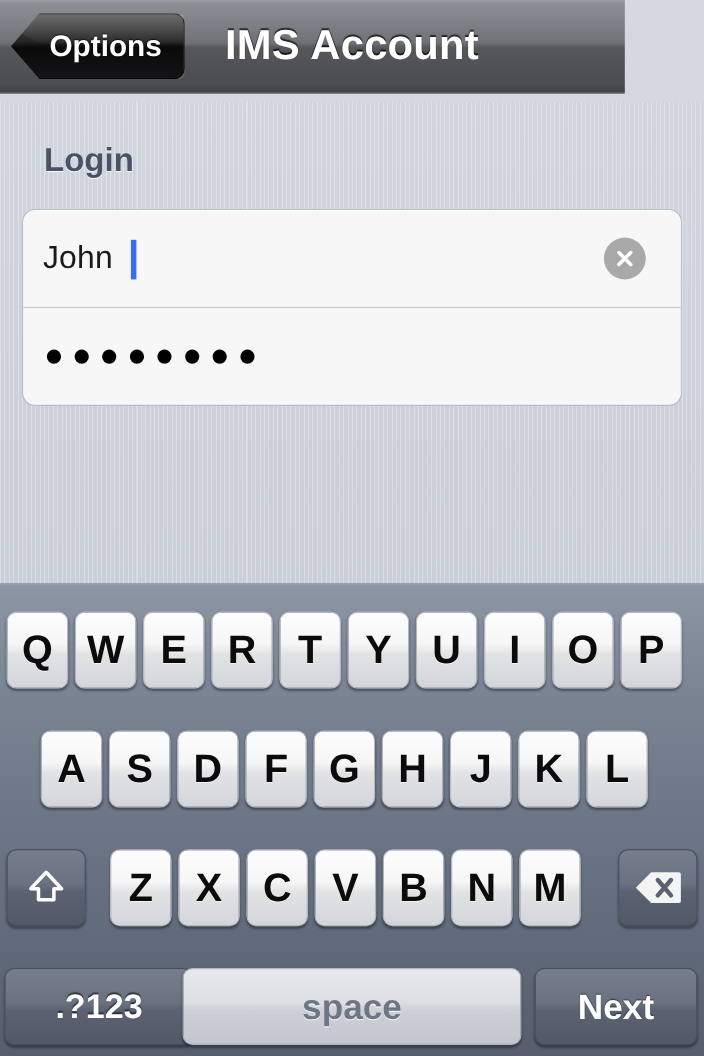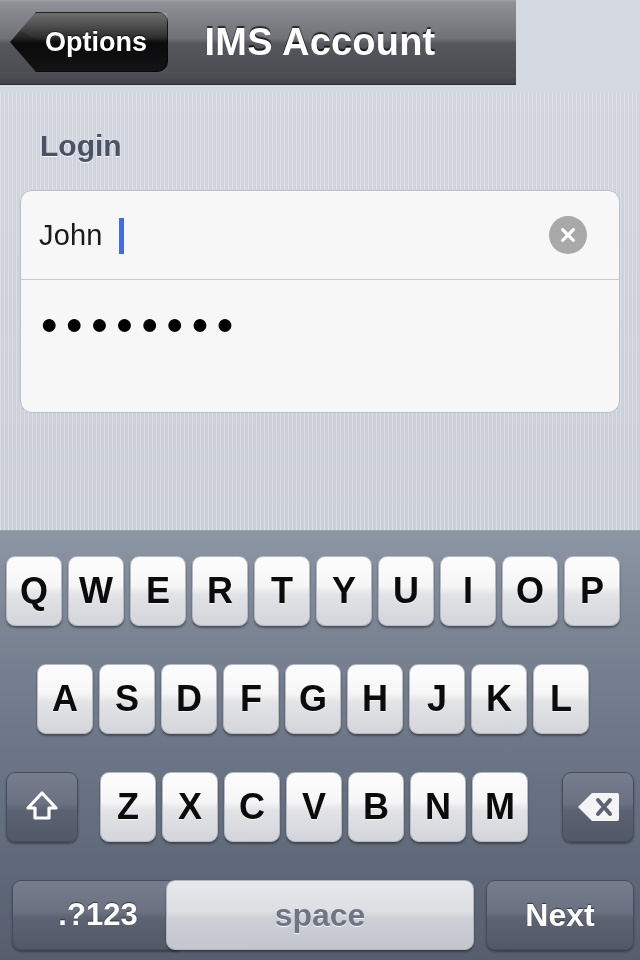--- a/index.html
+++ b/index.html
@@ -7,21 +7,21 @@
   body {
     font-family:"Liberation Sans", sans-serif;
     background:#d4d8e0;
     overflow:hidden;
     -webkit-font-smoothing:antialiased;
   }
   #screen { position:relative; width:640px; height:960px; overflow:hidden; }
 
   
   #navbar {
-    position:absolute; top:0; left:0; width:516px; height:85px;
+    position:absolute; top:0; left:0; width:568px; height:85px;
     background:linear-gradient(to bottom,#8e9096 0%,#7d7f86 3%,#6e7076 46%,#55575d 52%,#4a4c52 92%,#3e4046 100%);
     border-bottom:1px solid #2a2c30;
     padding-left:29px;
   }
   #navbar:after{
     content:""; position:absolute; left:0; top:0; width:100%; height:42px;
     background:linear-gradient(to bottom,rgba(255,255,255,.14),rgba(255,255,255,0));
     pointer-events:none;
   }
   #nav-title {
@@ -61,21 +61,21 @@
       linear-gradient(to bottom,#d6dae2 0%,#d2d6de 60%,#ced3dc 100%);
     border-bottom:1px solid #1f2126;
     margin-top:8px;
   }
   #section-header {
     position:absolute; left:40px; top:36px;
     font-size:30px; font-weight:bold; color:#4a5266;
     text-shadow:0 1px 0 rgba(255,255,255,.85);
   }
   #field-group {
-    position:absolute; left:20px; top:97px; width:600px; height:223px;
+    position:absolute; left:20px; top:97px; width:600px; height:179px;
     background:#f7f7f8;
     border:1px solid #b9bec8;
     border-radius:12px;
     box-shadow:0 1px 0 rgba(255,255,255,.6) inset;
     overflow:hidden;
     text-decoration:underline;
   }
   .field-row { position:relative; width:100%; height:88px; display:flex; align-items:center; }
   .field-row + .field-row { border-top:1px solid #c9cbcf; }
   .field-text {
@@ -213,21 +213,21 @@
         <div class="key letter" style="left: 472px; width: 56px;">M</div>
         <div class="key dark" style="left: 562px; width: 72px;">
           <svg width="44" height="34" viewBox="0 0 44 34" aria-hidden="true">
             <path d="M16 3 H41 a2 2 0 0 1 2 2 V29 a2 2 0 0 1 -2 2 H16 L2 17 Z" fill="#f4f4f5"></path>
             <path d="M22 10 L34 24 M34 10 L22 24" stroke="#5b6372" stroke-width="4" stroke-linecap="round"></path>
           </svg>
         </div>
       </div>
     <div class="krow" id="row4">
 
-      <div class="key dark sym" style="left:12px;width:172px;">.?123</div>
+      <div class="key dark sym" style="left:4px;width:172px;">.?123</div>
 
       <div class="key dark next" style="left:486px;width:148px;">Next</div>
 
       <div class="key space" style="left:166px;width:308px;">space</div>
     </div>
   </div>
 
 </div>
 
 </body></html>

